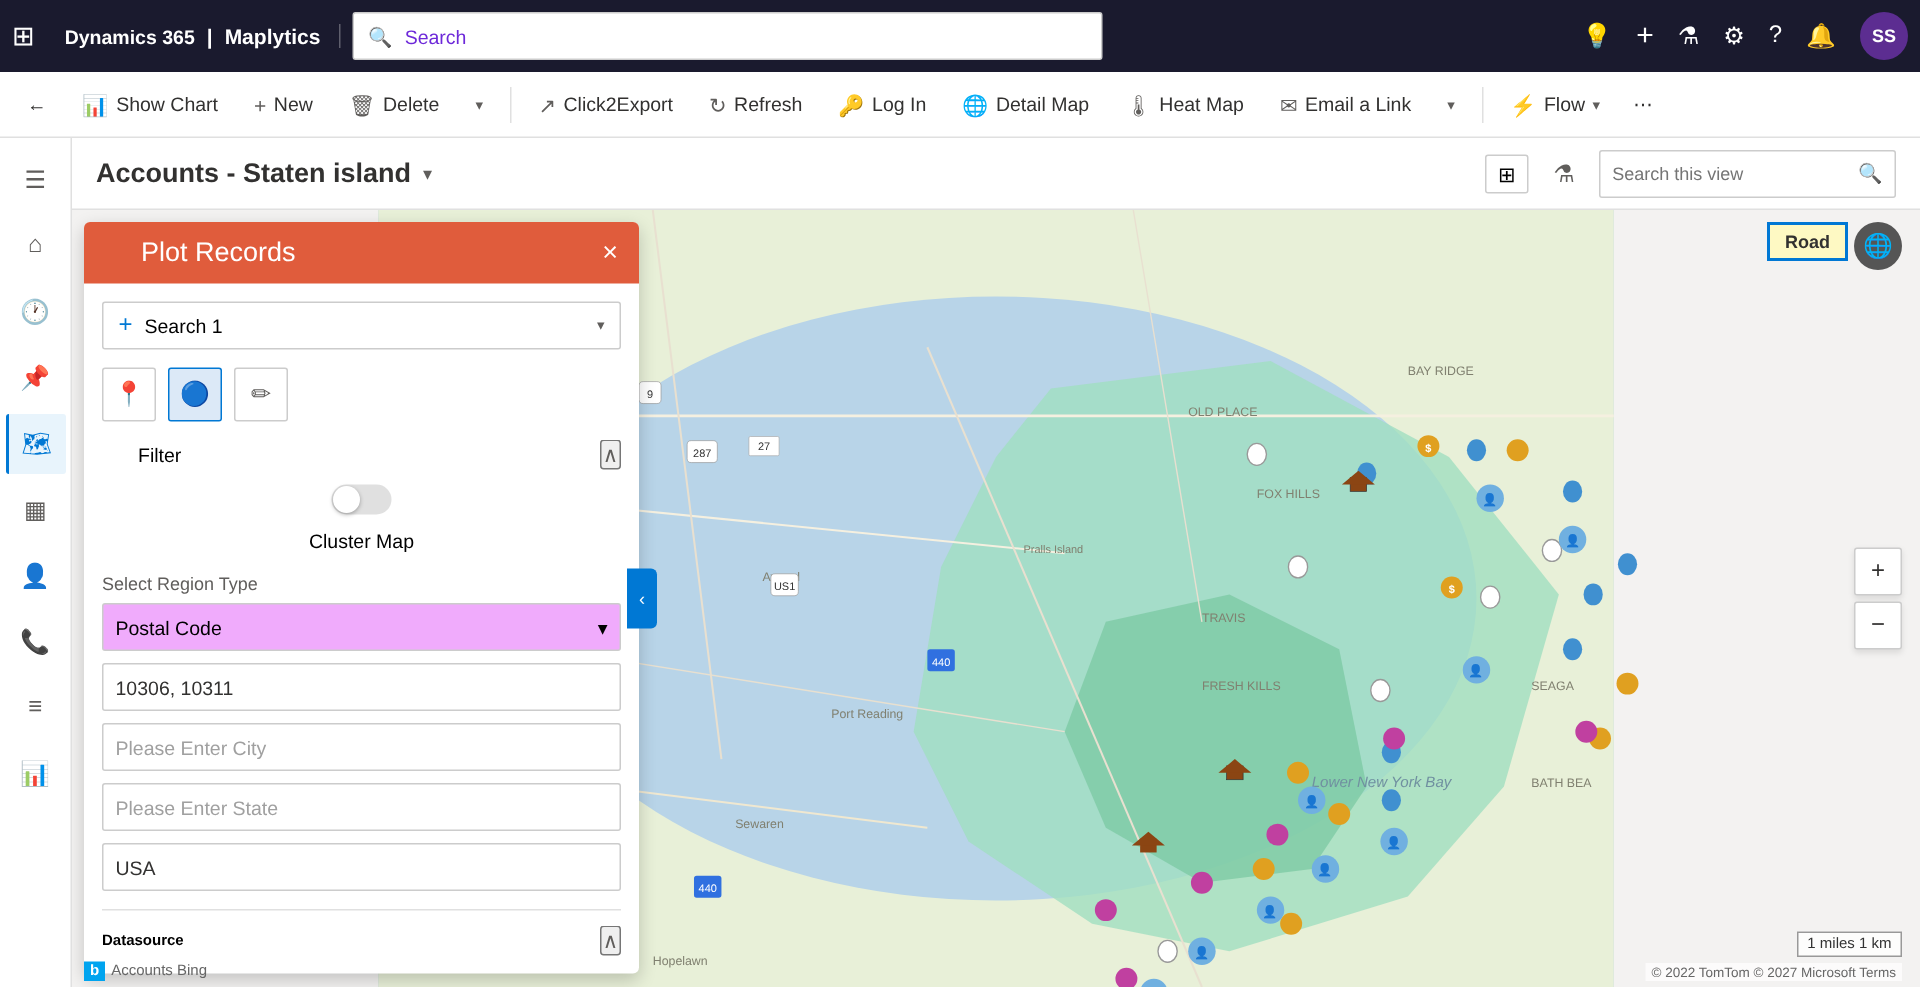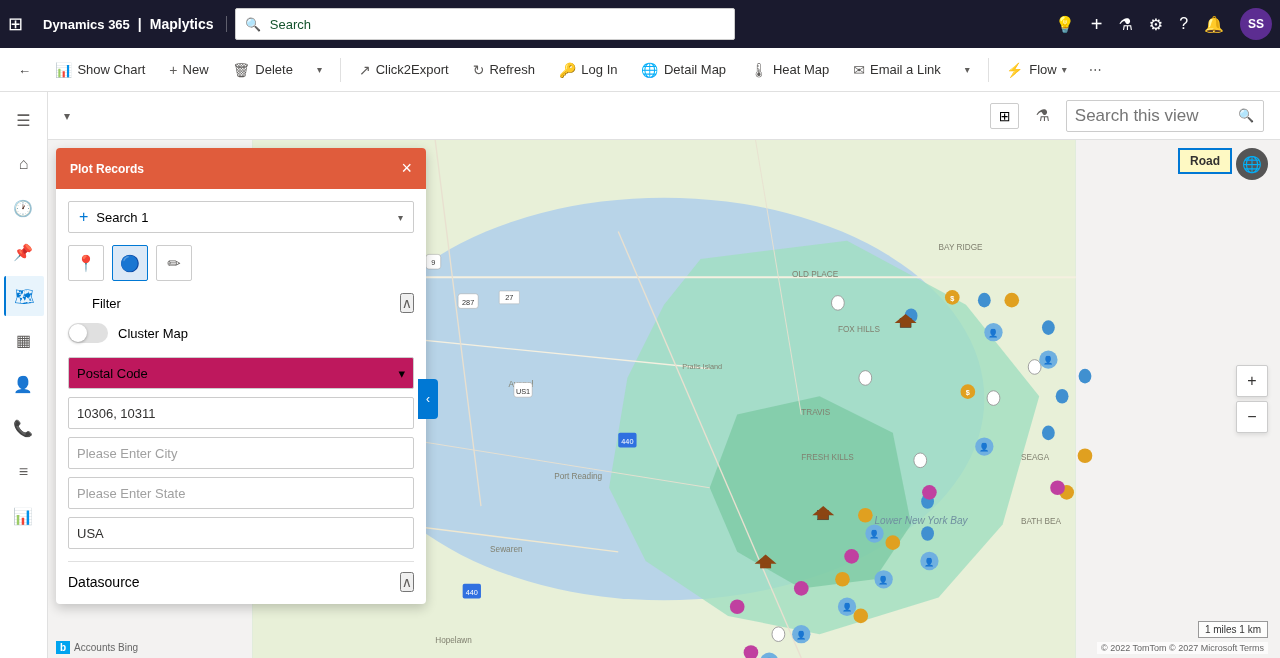--- a/index.html
+++ b/index.html
@@ -137,21 +137,21 @@
     }
     .plot-panel-header {
       background: #e05c3c;
       color: white;
       padding: 10px 14px;
       display: flex;
       align-items: center;
       justify-content: space-between;
       border-radius: 4px 4px 0 0;
     }
-    .plot-panel-title { font-size: 12px; font-weight: 700; }
+    .plot-panel-title { font-size: 18px; font-weight: 400; margin-left: 24px; }
     .plot-close { background: none; border: none; color: white; font-size: 18px; cursor: pointer; }
 
     .plot-panel-body { padding: 12px; }
 
     .search-selector {
       display: flex;
       align-items: center;
       border: 1px solid #ccc;
       border-radius: 2px;
       padding: 6px 10px;
@@ -191,20 +191,21 @@
       margin-bottom: 10px;
     }
     .filter-label { font-size: 13px; font-weight: 500; margin-left: 24px; }
     .filter-collapse { font-size: 14px; color: #605e5c; cursor: pointer; }
 
     .cluster-row {
       display: flex;
       align-items: center;
       gap: 10px;
       margin-bottom: 14px;
+      flex-direction: column;
     }
     .toggle {
       width: 40px;
       height: 20px;
       background: #e0e0e0;
       border-radius: 10px;
       position: relative;
       cursor: pointer;
     }
     .toggle-knob {
@@ -223,21 +224,21 @@
     .region-select {
       width: 100%;
       height: 32px;
       border: 1px solid #ccc;
       border-radius: 2px;
       padding: 0 8px;
       font-size: 13px;
       display: flex;
       align-items: center;
       justify-content: space-between;
-      background: #be185d;
+      background: #f0abfc;
       cursor: pointer;
       margin-bottom: 8px;
     }
 
     .text-input {
       width: 100%;
       height: 32px;
       border: 1px solid #ccc;
       border-radius: 2px;
       padding: 4px 8px;
@@ -251,21 +252,21 @@
     .datasource-section {
       border-top: 1px solid #e0e0e0;
       padding-top: 10px;
       margin-top: 4px;
     }
     .datasource-header {
       display: flex;
       align-items: center;
       justify-content: space-between;
     }
-    .datasource-label { font-size: 14px; font-weight: 400; }
+    .datasource-label { font-size: 10px; font-weight: 700; }
 
     
     .collapse-btn {
       position: absolute;
       top: 50%;
       left: 370px;
       transform: translateY(-50%);
       width: 20px;
       height: 40px;
       background: #0078d4;
@@ -379,38 +380,38 @@
       gap: 4px;
       border: 1px solid #ccc;
       border-radius: 2px;
       background: white;
       height: 32px;
       padding: 0 8px;
     }
     .search-view-container input {
       border: none;
       outline: none;
-      font-size: 17px;
+      font-size: 12px;
       color: #b91c1c;
       width: 160px;
     }
   </style>
 </head>
 <body>
 
 <div class="top-nav">
   <span class="grid-icon">⊞</span>
   <div class="brand">
     <span class="d365">Dynamics 365</span>
     <span>|</span>
     <span class="app-name">Maplytics</span>
   </div>
   <div class="search-bar">
     <span>🔍</span>
-    <span style="color:#14532d;">Search</span>
+    <span style="color:#6d28d9;">Search</span>
   </div>
   <div class="nav-icons">
     <span>💡</span>
     <span style="font-size:20px;">+</span>
     <span>⚗</span>
     <span>⚙</span>
     <span>?</span>
     <span>🔔</span>
     <div class="nav-avatar">SS</div>
   </div>
@@ -485,20 +486,21 @@
     <div class="sidebar-icon">▦</div>
     <div class="sidebar-icon">👤</div>
     <div class="sidebar-icon">📞</div>
     <div class="sidebar-icon">≡</div>
     <div class="sidebar-icon">📊</div>
   </div>
 
   <div class="content-area">
 
     <div class="subheader">
+      <span class="subheader-title">Accounts - Staten island</span>
       <span class="subheader-chevron">▾</span>
       <div class="subheader-actions">
         <button class="grid-view-btn">⊞</button>
         <button class="filter-btn">⚗</button>
         <div class="search-view-container">
           <input type="text" placeholder="Search this view" style="">
           <span>🔍</span>
         </div>
       </div>
     </div>
@@ -650,20 +652,21 @@
 
             
             <div class="cluster-row">
               <div class="toggle">
                 <div class="toggle-knob"></div>
               </div>
               <span class="cluster-label">Cluster Map</span>
             </div>
 
             
+            <div class="region-label">Select Region Type</div>
             <div class="region-select">
               <span>Postal Code</span>
               <span>▾</span>
             </div>
 
             
             <input type="text" class="text-input" value="10306, 10311" style="">
 
             
             <input type="text" class="text-input" placeholder="Please Enter City" style="">

